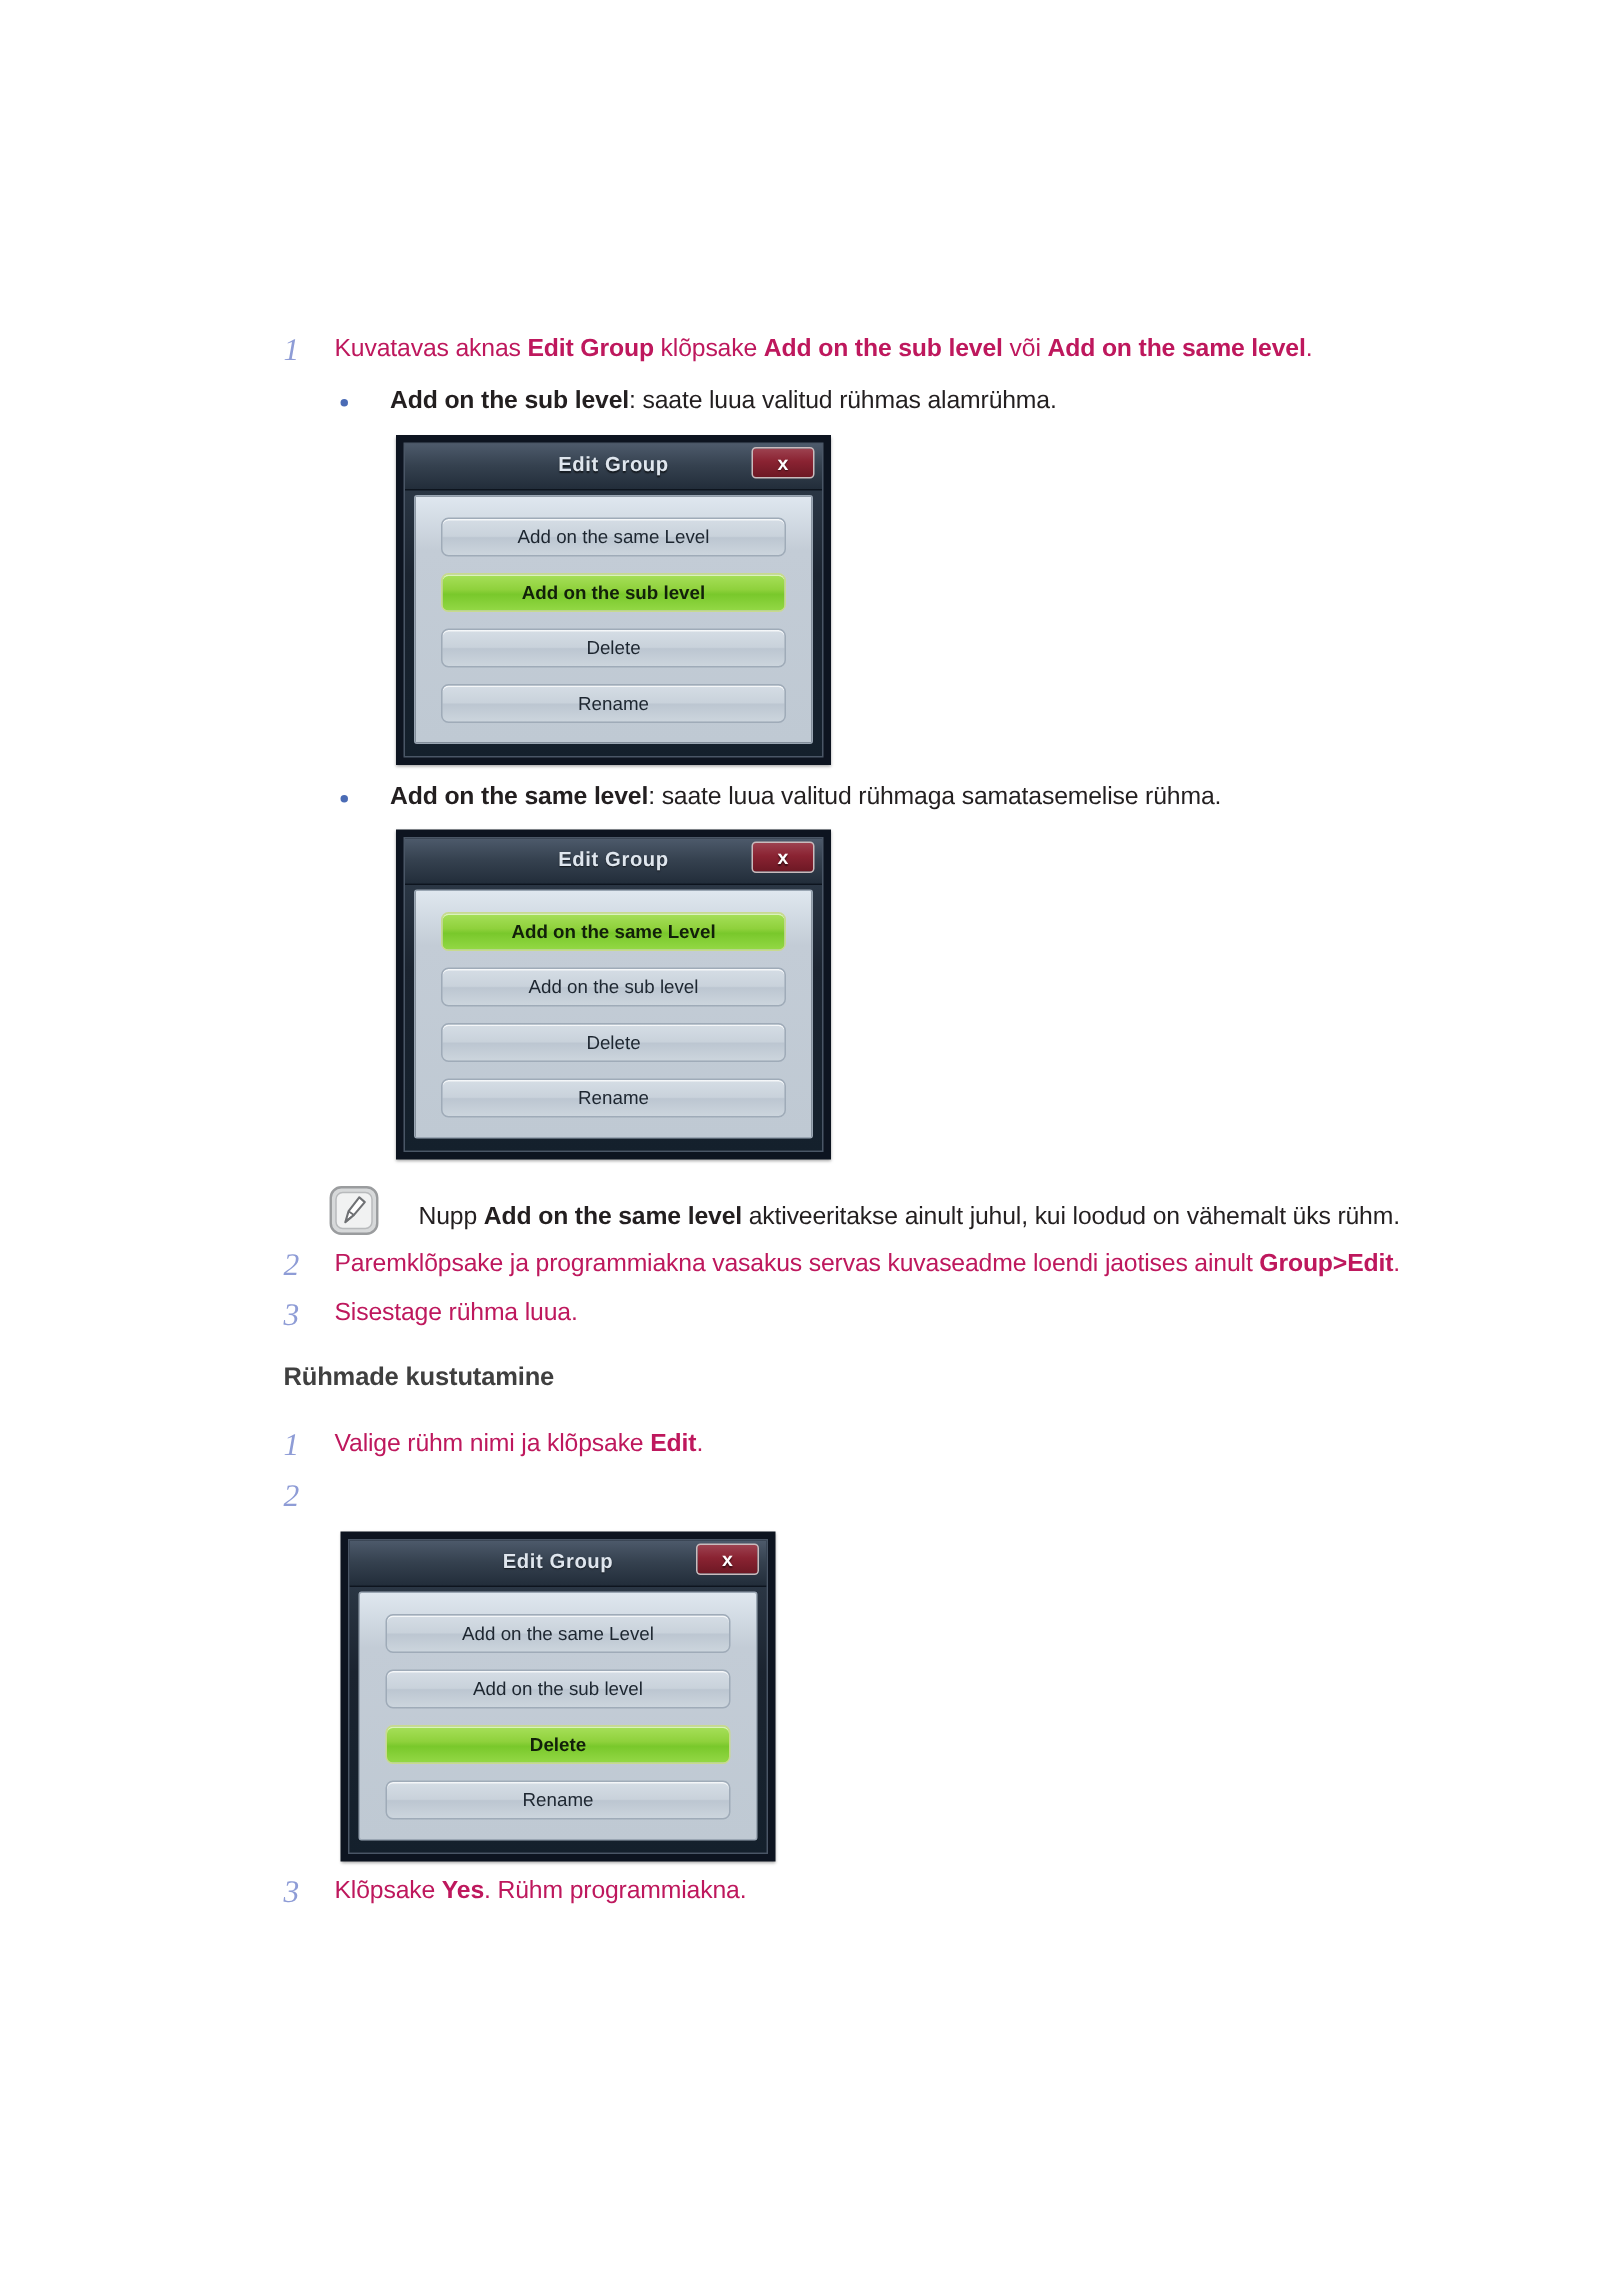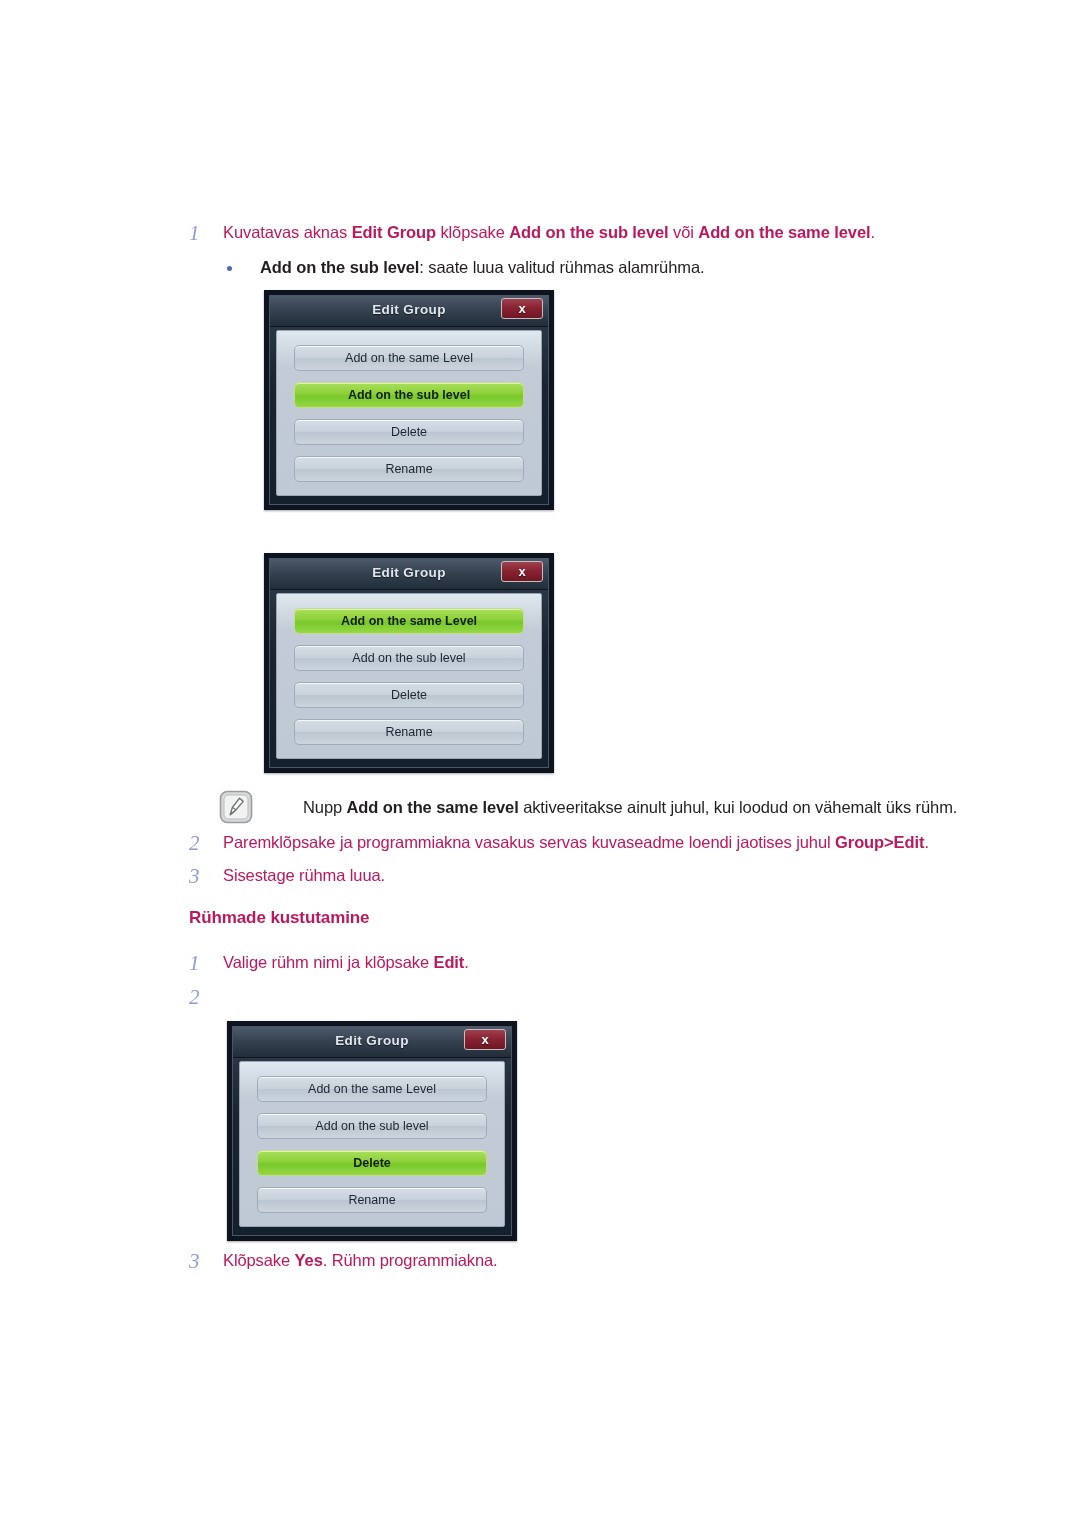--- a/index.html
+++ b/index.html
@@ -74,22 +74,21 @@
     line-height: 25px;
     letter-spacing: -0.1px;
     white-space: nowrap;
   }
   .bullet-text b { font-weight: bold; }
 
   
   .note-row {
     position: absolute;
     display: flex;
-    align-items: center;
-    gap: 24px;
+    align-items: flex-end;
   }
   .note-icon {
     flex: 0 0 60px;
     width: 60px;
     height: 34px;
     position: relative;
   }
   .note-icon svg { position: absolute; left: 0; top: 0; }
   .note-text {
     font-size: 16.5px;
@@ -97,21 +96,21 @@
     letter-spacing: -0.1px;
     white-space: nowrap;
   }
   .note-text b { font-weight: bold; }
 
   
   .section-head {
     position: absolute;
     font-size: 17px;
     font-weight: bold;
-    color: #be185d;
+    color: #404040;
     letter-spacing: -0.1px;
   }
 
   
   .dlg {
     position: absolute;
     background: #0d1420;
     padding: 5px;
     box-sizing: border-box;
     box-shadow: 0 1px 2px rgba(0,0,0,0.35);
@@ -216,20 +215,24 @@
       </div>
       <div class="dlg-body">
           <div class="dlg-btn">Add on the same Level</div>
           <div class="dlg-btn sel">Add on the sub level</div>
           <div class="dlg-btn">Delete</div>
           <div class="dlg-btn">Rename</div>
         </div>
     </div>
   </div>
 
+  <div class="bullet-row" style="left:222px; top:519px;">
+    <div class="bullet-dot"></div>
+    <div class="bullet-text"><b>Add on the same level</b><span>: saate luua valitud rühmaga samatasemelise rühma.</span></div>
+  </div>
 
   <div class="dlg" style="left:264px; top:553px; width:290px; height:220px;">
     <div class="dlg-inner">
       <div class="dlg-title-bar">
         <div class="dlg-title">Edit Group</div>
         <div class="dlg-close">x</div>
       </div>
       <div class="dlg-body">
           <div class="dlg-btn sel">Add on the same Level</div>
           <div class="dlg-btn">Add on the sub level</div>
@@ -248,21 +251,21 @@
         <path d="M13.6 17.6 L17.2 20.1" stroke="#6f7174" stroke-width="1.2"></path>
         <path d="M11.3 24.6 L15.0 21.5" stroke="#6f7174" stroke-width="1.1"></path>
         <path d="M11.6 23.9 L13.2 22.6" stroke="#6f7174" stroke-width="1.1"></path>
       </svg>
     </div>
     <div class="note-text"><span>Nupp </span><b>Add on the same level</b><span> aktiveeritakse ainult juhul, kui loodud on vähemalt üks rühm.</span></div>
   </div>
 
   <div class="step" style="left:189px; top:830px;">
     <div class="step-num">2</div>
-    <div class="step-text"><span>Paremklõpsake ja programmiakna vasakus servas kuvaseadme loendi jaotises juhul </span><b>Group&gt;Edit</b><span>.</span></div>
+    <div class="step-text"><span>Paremklõpsake ja programmiakna vasakus servas kuvaseadme loendi jaotises ainult </span><b>Group&gt;Edit</b><span>.</span></div>
   </div>
 
   <div class="step" style="left:189px; top:863px;">
     <div class="step-num">3</div>
     <div class="step-text"><span>Sisestage rühma luua.</span></div>
   </div>
 
   <div class="section-head" style="left:189px; top:908px;">Rühmade kustutamine</div>
 
   <div class="step" style="left:189px; top:950px;">

